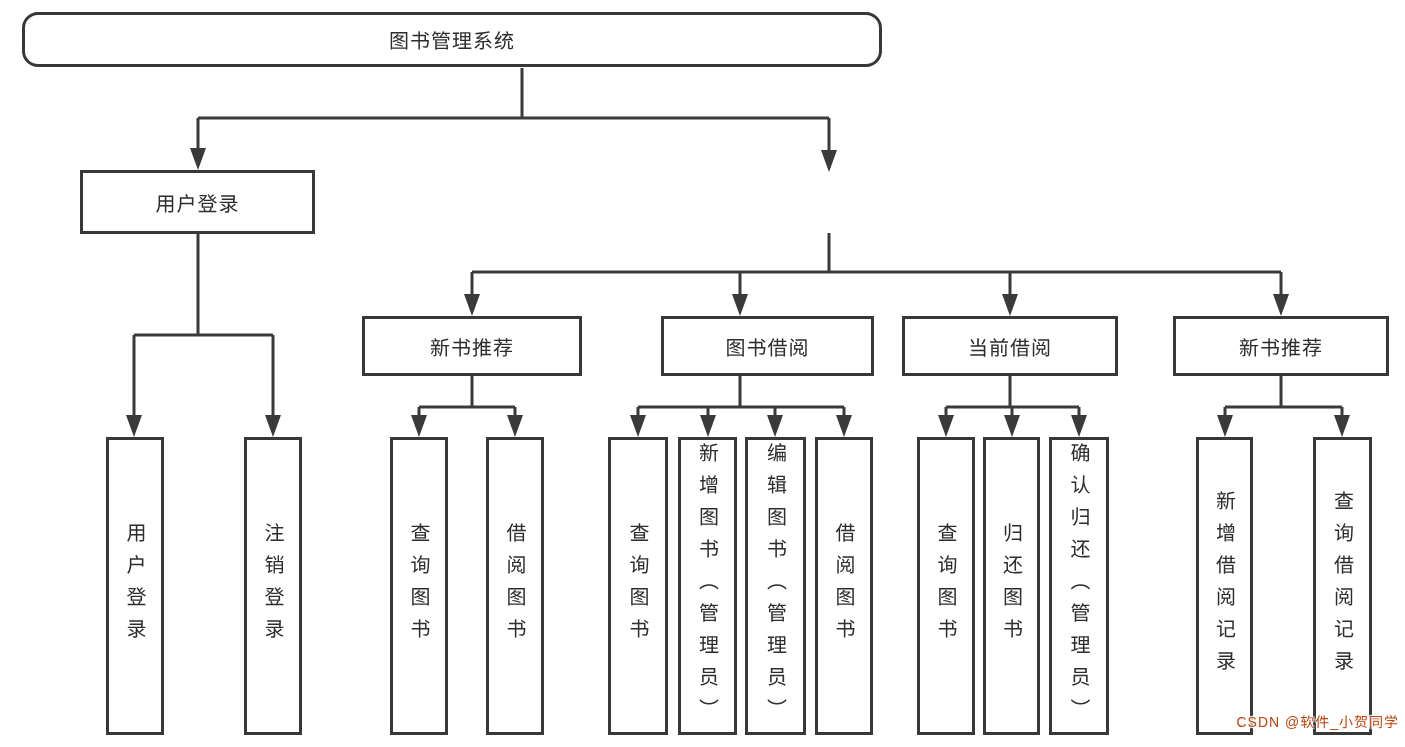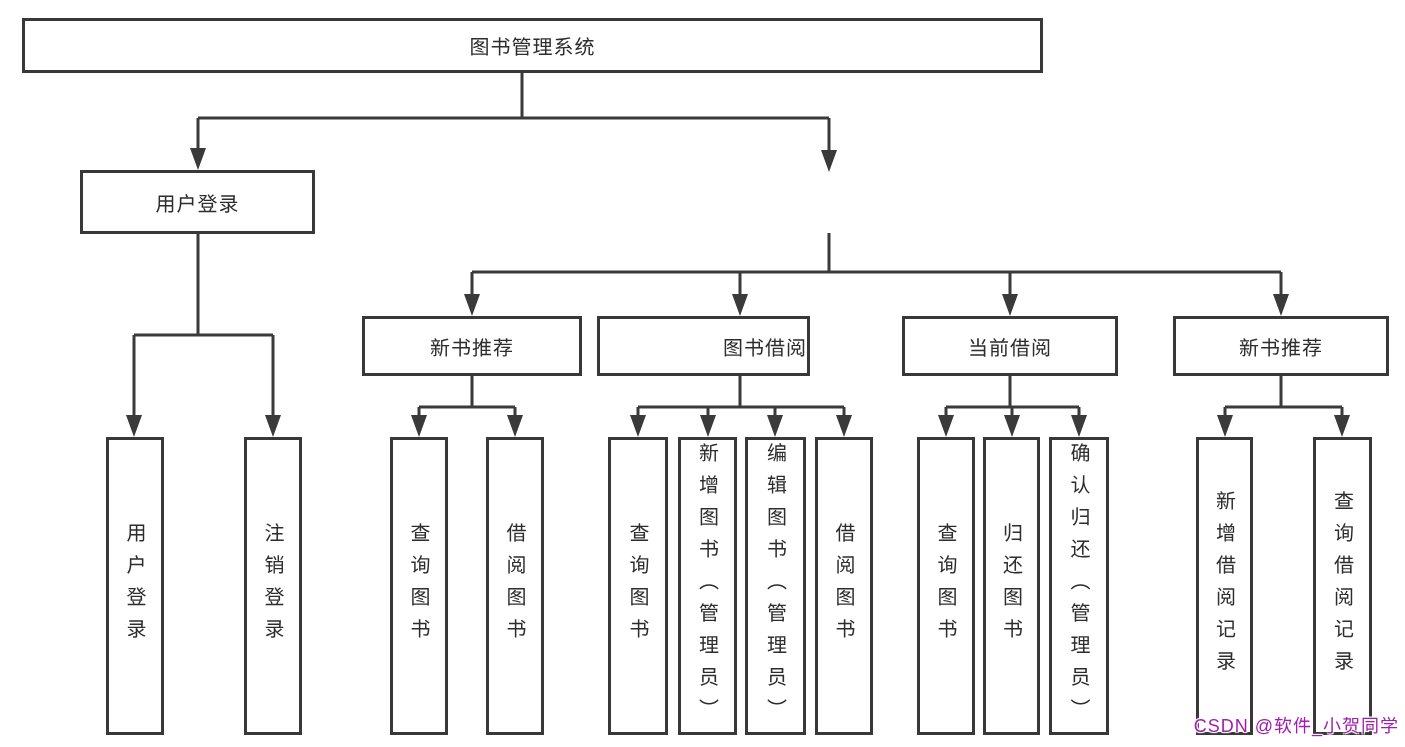--- a/index.html
+++ b/index.html
@@ -24,26 +24,26 @@
     box-sizing: border-box;
     background: #ffffff;
     border: 3px solid #383838;
     color: #2d2d2d;
     display: flex;
     align-items: center;
     justify-content: center;
     z-index: 2;
   }
   .hbox { font-size: 20px; letter-spacing: 1px; }
-  .root-box  { left: 22px;  top: 18px;  width: 1021px; height: 55px; }
+  .root-box  { left: 22px;  top: 12px;  width: 860px; height: 55px; border-radius: 16px; }
   .n-login   { left: 80px;  top: 170px; width: 235px;  height: 64px; }
   .n-mgmt    { left: 710px; top: 171px; width: 238px;  height: 62px; }
   .lvl3      { top: 316px;  height: 60px; }
   .n-newbook { left: 362px; width: 220px; }
-  .n-borrow  { left: 597px; width: 213px; justify-content: flex-end; }
+  .n-borrow  { left: 661px; width: 213px; }
   .n-current { left: 902px; width: 216px; font-family: Liberation Mono, monospace; }
   .n-records { left: 1173px; width: 216px; }
   .leaf { top: 437px; height: 298px; }
   .leaf .vtext {
     writing-mode: vertical-rl;
     text-orientation: mixed;
     font-size: 20px;
     letter-spacing: 12px;
     line-height: 1;
     white-space: nowrap;
@@ -59,22 +59,22 @@
   .leaf-8  { left: 917px;  width: 58px; }
   .leaf-9  { left: 983px;  width: 57px; }
   .leaf-10 { left: 1049px; width: 60px; }
   .leaf-11 { left: 1196px; width: 57px; }
   .leaf-12 { left: 1313px; width: 59px; }
   .watermark {
     position: absolute;
     right: 6px;
     top: 711px;
     z-index: 5;
-    font-size: 18px;
-    color: #a21caf;
+    font-size: 14px;
+    color: #c2410c;
     letter-spacing: 1px;
     text-shadow: 1px 1px 1px #ffffff, -1px -1px 1px #ffffff, 1px -1px 1px #ffffff, -1px 1px 1px #ffffff;
   }
 </style>
 </head>
 <body>
 
 <div class="canvas">
 
   <svg class="connectors" viewBox="0 0 1405 747" xmlns="http://www.w3.org/2000/svg">

